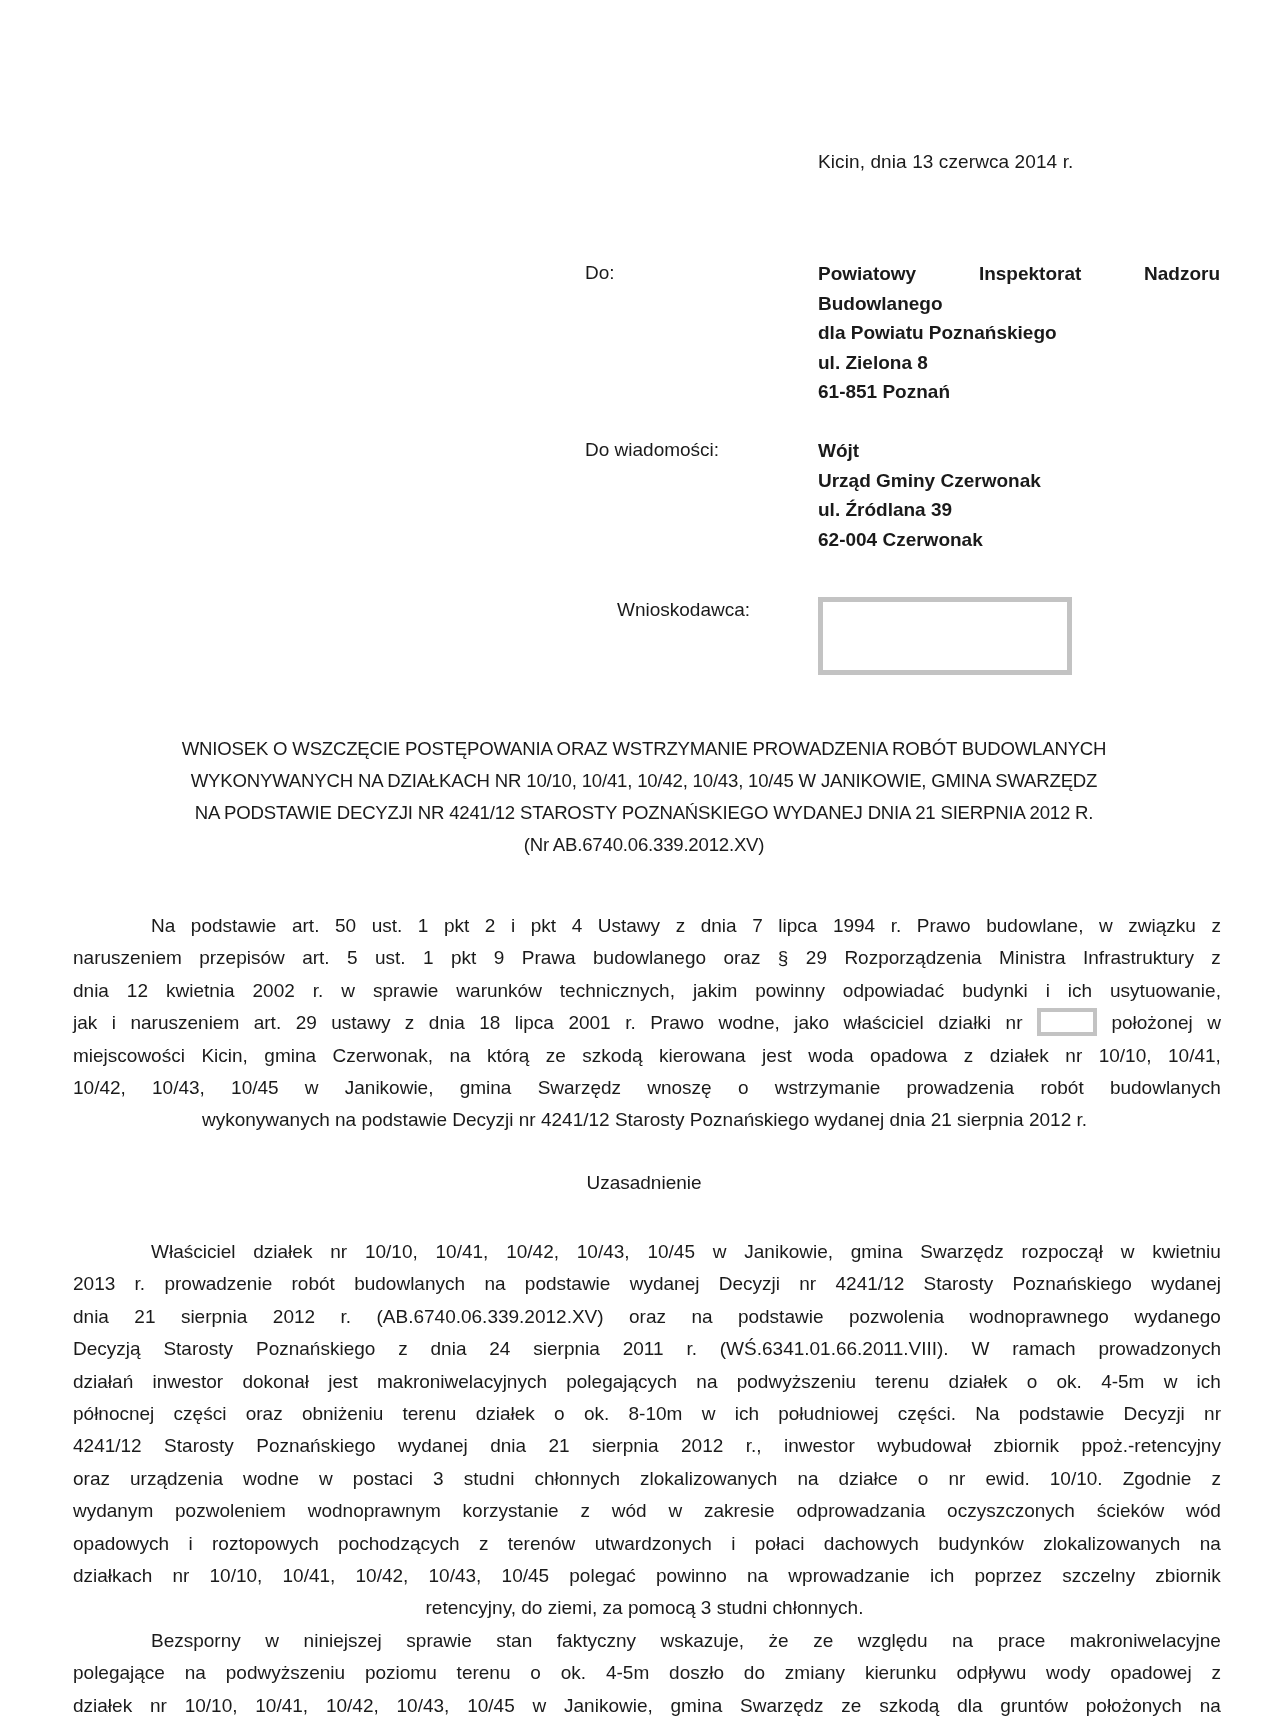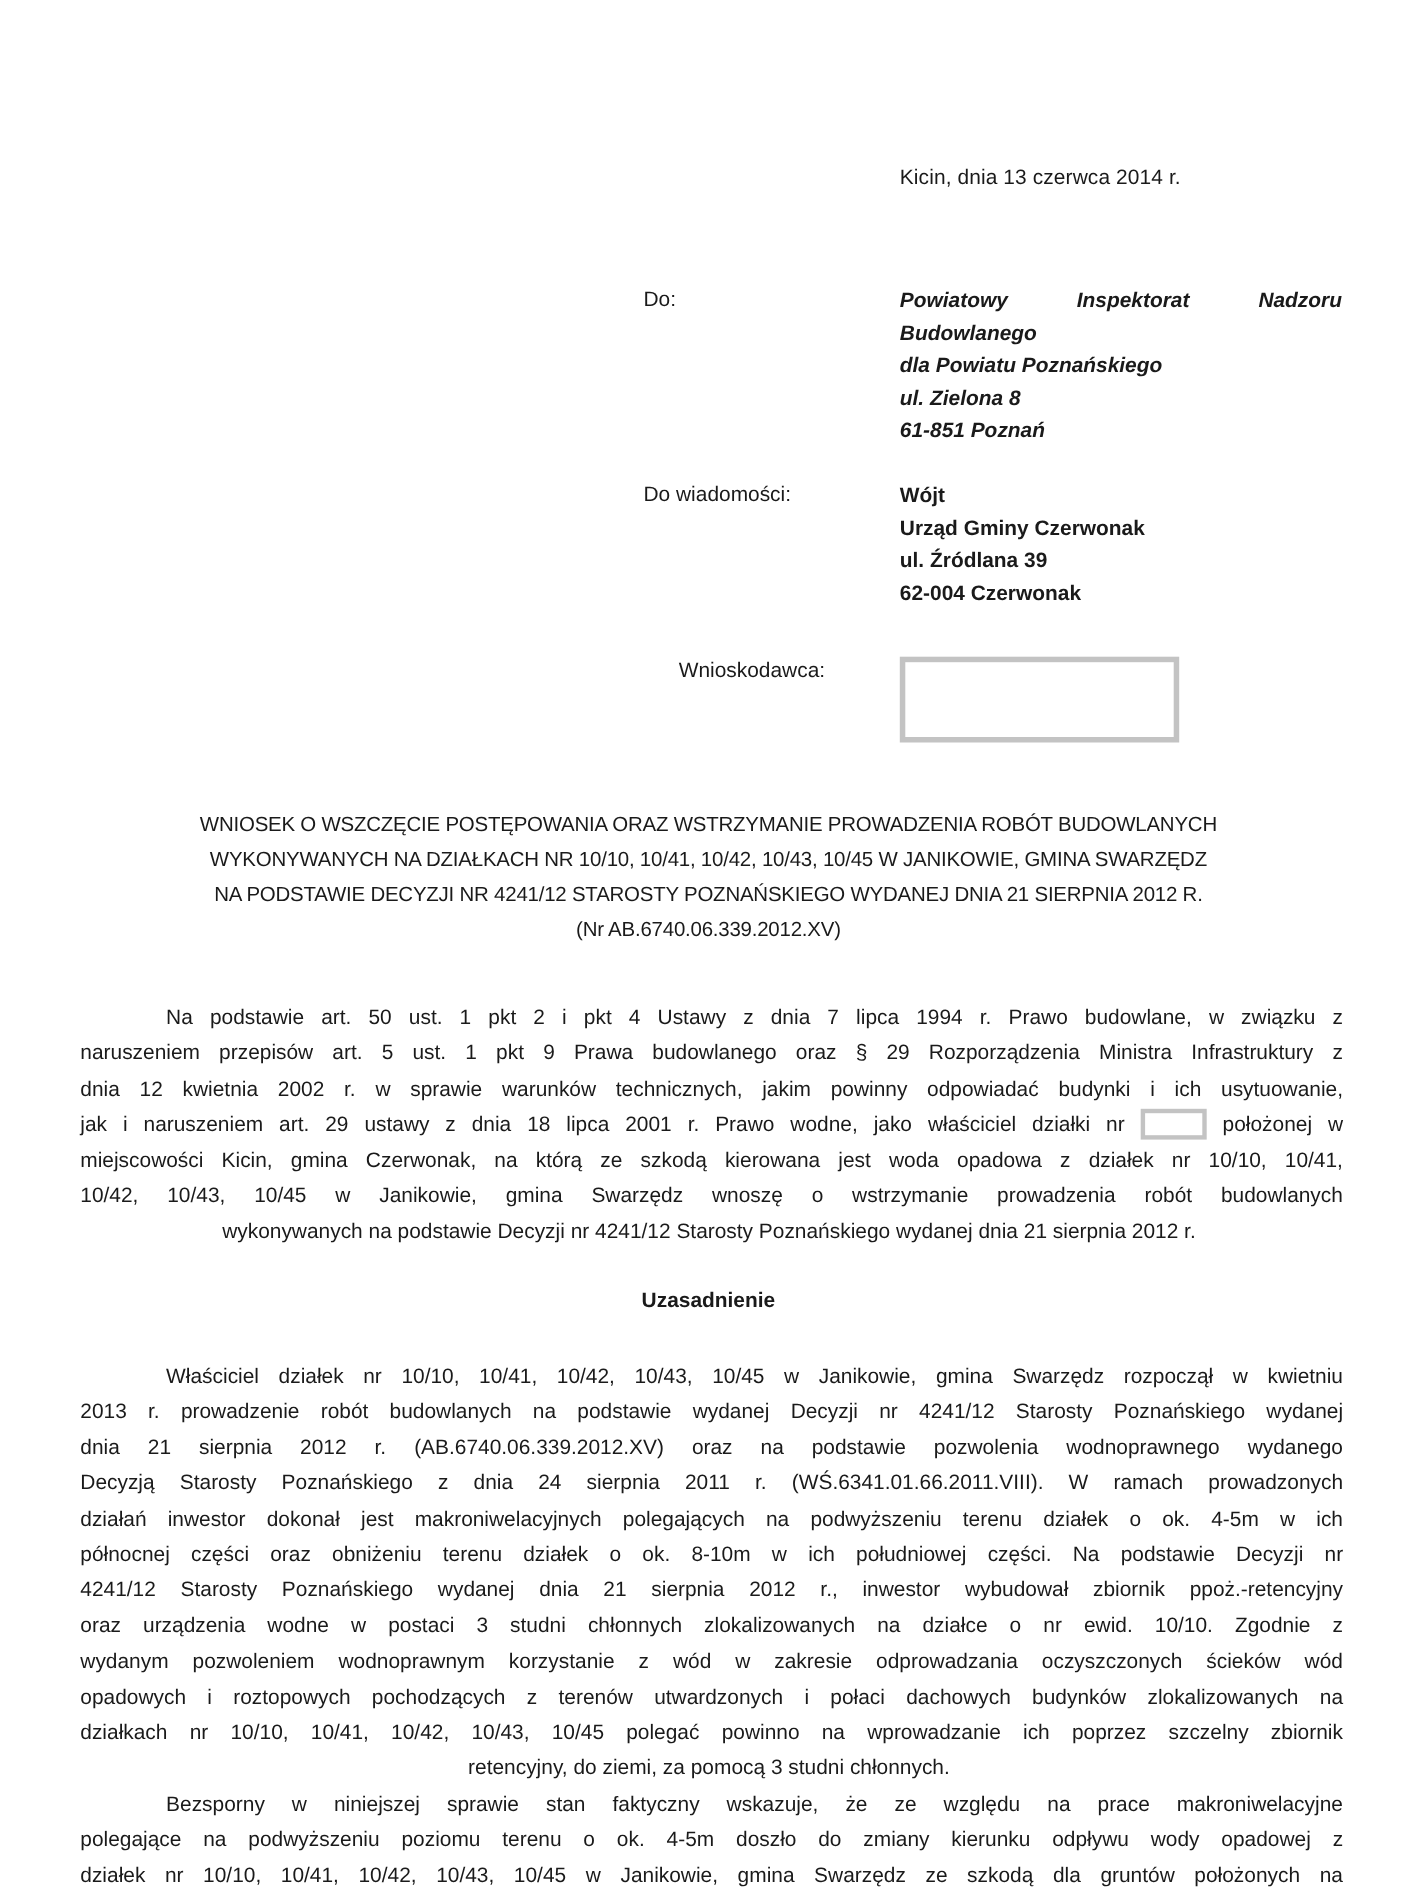--- a/index.html
+++ b/index.html
@@ -91,33 +91,33 @@
       border: 4px solid #c3c3c3;
       vertical-align: middle;
       margin-top: -3px;
     }
     .section-head {
       position: absolute;
       left: 60px;
       top: 1172px;
       width: 1160px;
       text-align: center;
-      font-weight: bold;
+      font-weight: normal;
       font-size: 19px;
     }
   </style>
 </head>
 <body>
 
 <div class="page">
 
   <div class="date-line">Kicin, dnia 13 czerwca 2014 r.</div>
 
   <div class="label" style="top:262px;">Do:</div>
-  <div class="addr" style="top:259px;font-style:italic;">
+  <div class="addr" style="top:259px;">
     <span class="line justified">
       <span>Powiatowy</span>
       <span>Inspektorat</span>
       <span>Nadzoru</span>
     </span>
     <span class="line">Budowlanego</span>
     <span class="line">dla Powiatu Poznańskiego</span>
     <span class="line">ul. Zielona 8</span>
     <span class="line">61-851 Poznań</span>
   </div>

